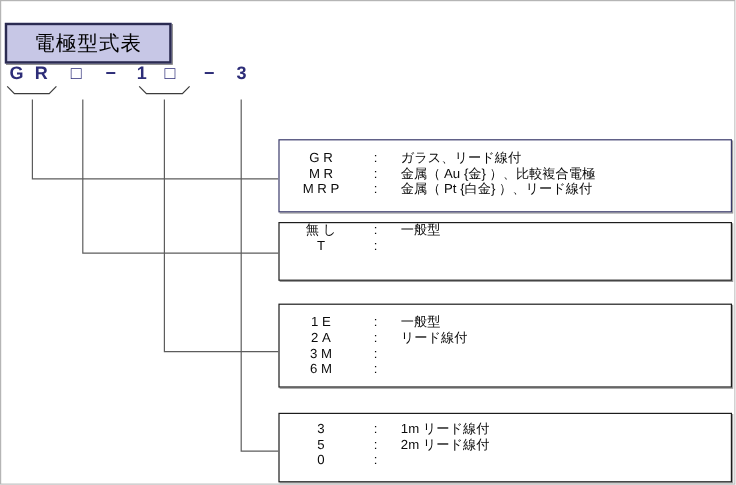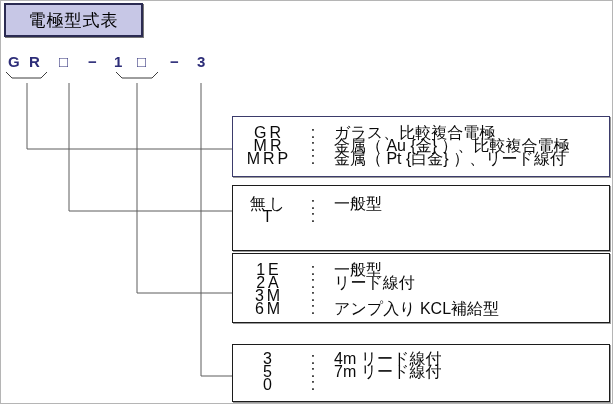--- a/index.html
+++ b/index.html
@@ -2,40 +2,40 @@
 <html><head>
 <meta charset="utf-8">
 <style>
   html,body { margin:0; padding:0; background:#fff; }
   .canvas {
     position:relative; width:613px; height:404px; background:#ffffff;
     border:1px solid #b5b5b5; box-sizing:border-box; overflow:hidden;
     font-family:"Liberation Sans", sans-serif; color:#0a0a0a;
   }
   .title-box {
-    position:absolute; left:3px; top:2px; width:139px; height:34px;
+    position:absolute; left:3px; top:18px; width:139px; height:34px;
     background:#c7c7e6; border:2px solid #2b2b52; box-shadow:1px 1px 0 #777;
     display:flex; align-items:center; justify-content:center;
     font-size:17px; letter-spacing:1px; color:#000; box-sizing:border-box;
   }
   .code { position:absolute; left:0; top:0; }
   .code .ch {
     position:absolute; top:52px; font-size:15px; font-weight:bold;
     color:#2d2d78; letter-spacing:0;
   }
   .connectors { position:absolute; left:0; top:0; }
   .brk { fill:none; stroke:#3c3c3c; stroke-width:1; }
   .ln  { fill:none; stroke:#5c5c5c; stroke-width:1; }
   .info-box {
     position:absolute; left:231px; width:378px; background:#fff;
     border:1px solid #1c1c1c; box-shadow:1px 1px 0 #9a9a9a;
-    box-sizing:border-box; font-size:16px;
+    box-sizing:border-box; font-size:11px;
   }
   .b1 { top:115px; height:61px; padding-top:9px;  border-color:#3b3b6b; }
-  .b2 { top:184px; height:66px; padding-top:11px; }
+  .b2 { top:184px; height:49px; }
   .b3 { top:252px; height:70px; padding-top:9px;  }
   .b4 { top:343px; height:58px; padding-top:7px;  }
   .row {
     display:grid; grid-template-columns:58px 30px 1fr;
     line-height:13px; padding-left:7px; white-space:nowrap;
   }
   .lbl  { text-align:center; letter-spacing:3px; }
   .col  { text-align:center; }
   .desc { padding-left:6px; }
 </style>
@@ -65,21 +65,21 @@
     <polyline class="ln" points="26,82 26,148 231,148"></polyline>
     <polyline class="ln" points="68,82 68,210 231,210"></polyline>
     <polyline class="ln" points="136,82 136,292 231,292"></polyline>
     <polyline class="ln" points="200,82 200,375 231,375"></polyline>
   </svg>
 
   <div class="info-box b1">
     <div class="row">
       <span class="lbl">GR</span>
       <span class="col">:</span>
-      <span class="desc">ガラス、比較複合電極</span>
+      <span class="desc">ガラス、リード線付</span>
     </div>
     <div class="row">
       <span class="lbl">MR</span>
       <span class="col">:</span>
       <span class="desc">金属（ Au {金} ）、比較複合電極</span>
     </div>
     <div class="row">
       <span class="lbl">MRP</span>
       <span class="col">:</span>
       <span class="desc">金属（ Pt {白金} ）、リード線付</span>
@@ -109,34 +109,33 @@
       <span class="col">:</span>
       <span class="desc">リード線付</span>
     </div>
     <div class="row">
       <span class="lbl">3M</span>
       <span class="col">:</span>
     </div>
     <div class="row">
       <span class="lbl">6M</span>
       <span class="col">:</span>
-      <span class="desc">アンプ入り  KCL補給型</span>
     </div>
   </div>
 
   <div class="info-box b4">
     <div class="row">
       <span class="lbl">3</span>
       <span class="col">:</span>
-      <span class="desc">4m リード線付</span>
+      <span class="desc">1m リード線付</span>
     </div>
     <div class="row">
       <span class="lbl">5</span>
       <span class="col">:</span>
-      <span class="desc">7m リード線付</span>
+      <span class="desc">2m リード線付</span>
     </div>
     <div class="row">
       <span class="lbl">0</span>
       <span class="col">:</span>
     </div>
   </div>
 
 </div>
 
 </body></html>

